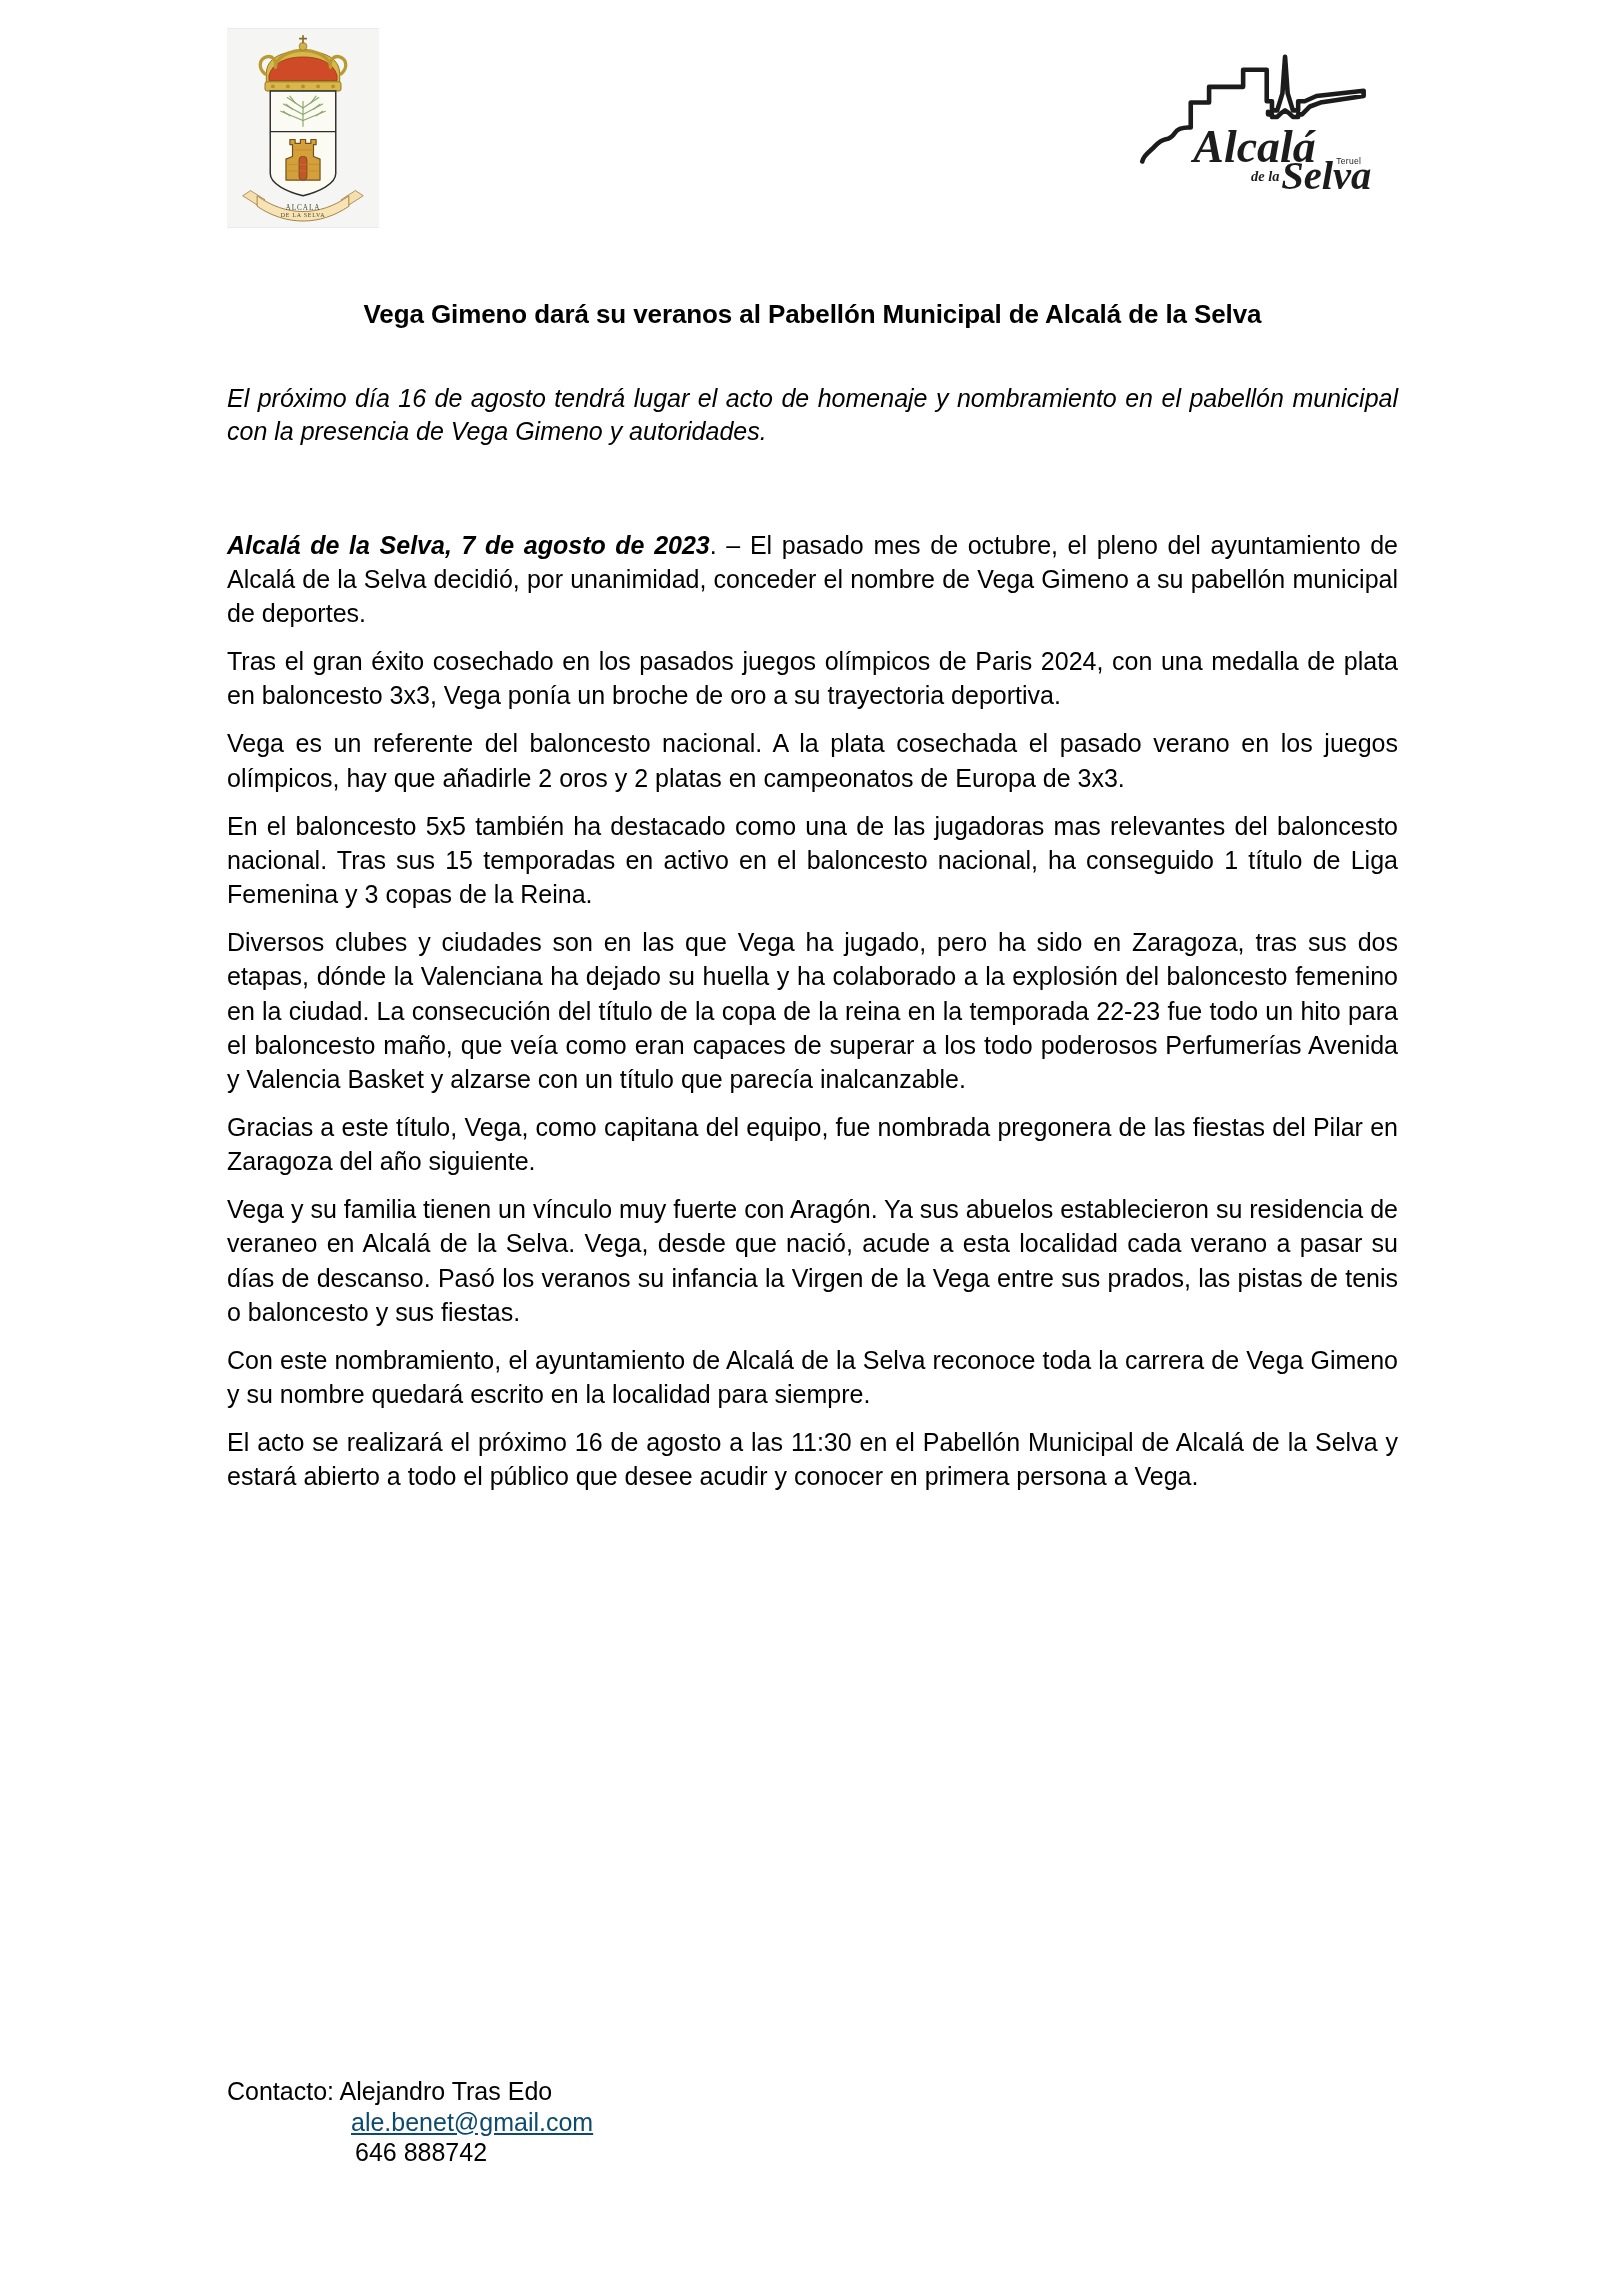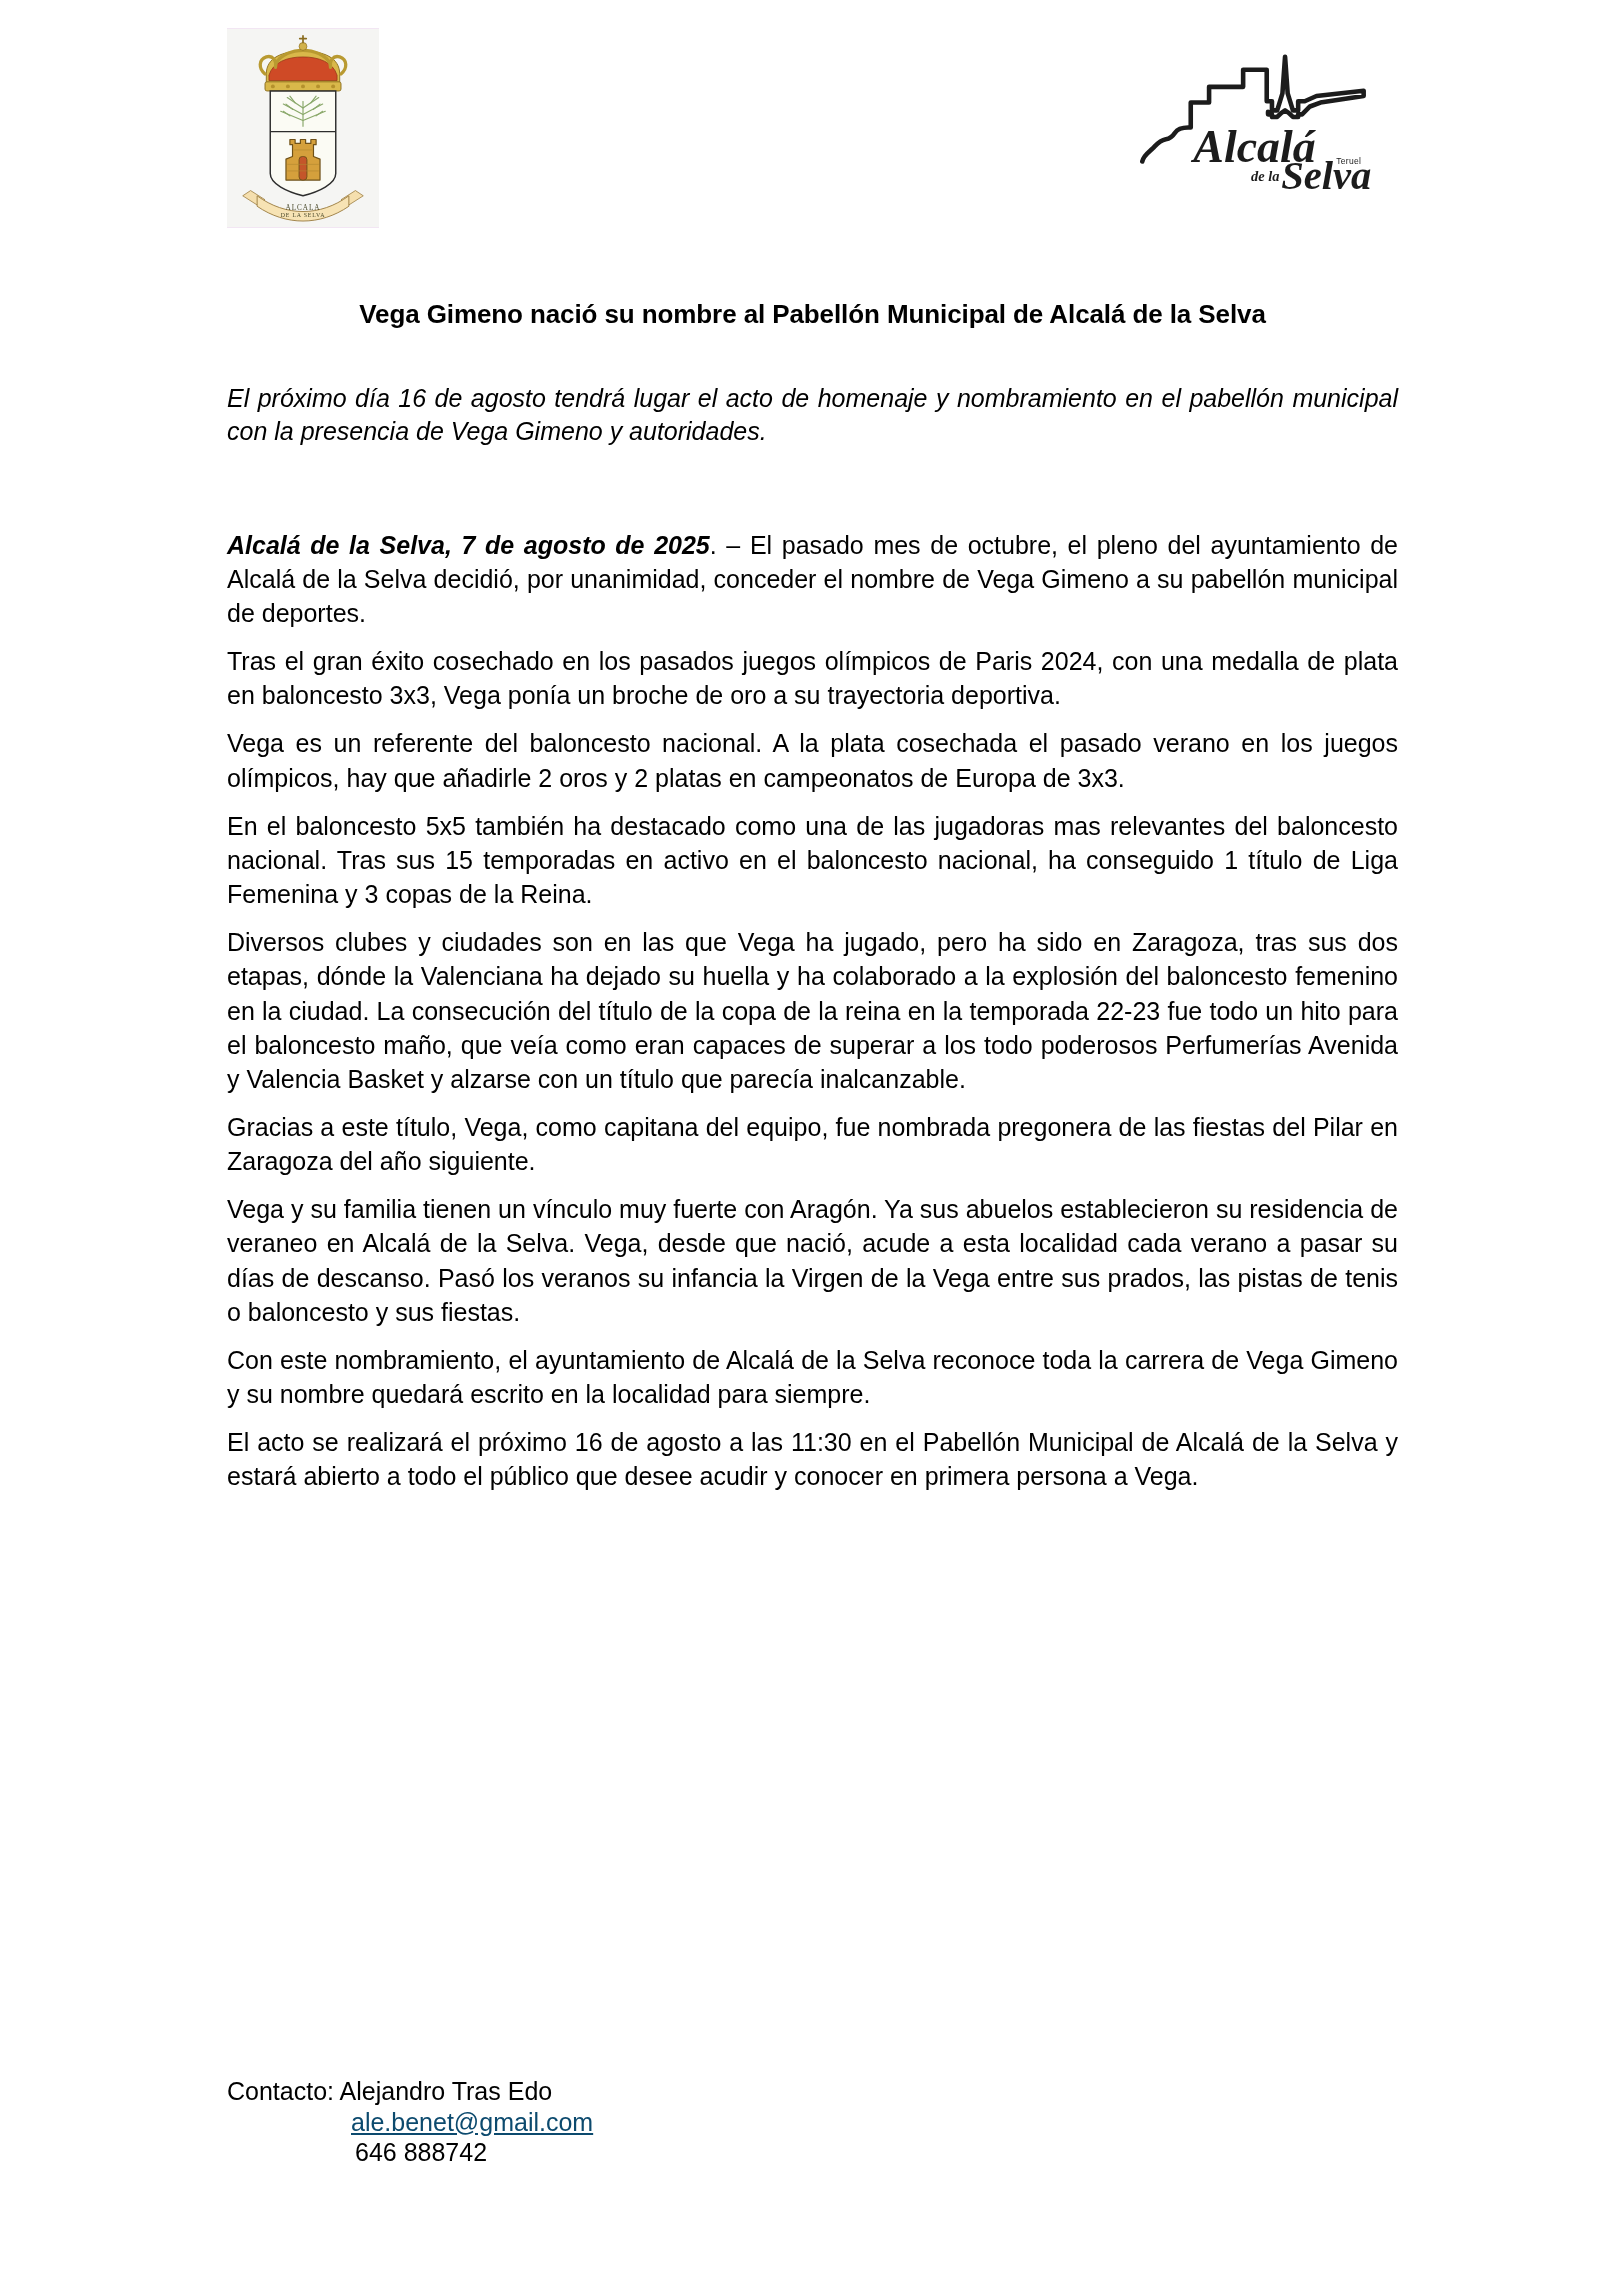--- a/index.html
+++ b/index.html
@@ -203,25 +203,25 @@
 
         <text x="246" y="238" font-family="'Liberation Serif', serif" font-size="62" font-style="italic" font-weight="bold" fill="#1c1c1c">Selva</text>
 
         <text x="330" y="200" font-family="'Liberation Sans', sans-serif" font-size="13" fill="#1c1c1c" letter-spacing="0.5">Teruel</text>
       </svg>
     </div>
   </div>
 
   <div class="content">
 
-    <h1 class="doc-title">Vega Gimeno nació su nombre al Pabellón Municipal de Alcalá de la Selva</h1>
+    <h1 class="doc-title">Vega Gimeno dará su veranos al Pabellón Municipal de Alcalá de la Selva</h1>
 
     <p class="lead">El próximo día 16 de agosto tendrá lugar el acto de homenaje y nombramiento en el pabellón municipal con la presencia de Vega Gimeno y autoridades.</p>
 
-    <p class="body-par"><span class="dateline">Alcalá de la Selva, 7 de agosto de 2025</span><span>. – El pasado mes de octubre, el pleno del ayuntamiento de Alcalá de la Selva decidió, por unanimidad, conceder el nombre de Vega Gimeno a su pabellón municipal de deportes.</span></p>
+    <p class="body-par"><span class="dateline">Alcalá de la Selva, 7 de agosto de 2023</span><span>. – El pasado mes de octubre, el pleno del ayuntamiento de Alcalá de la Selva decidió, por unanimidad, conceder el nombre de Vega Gimeno a su pabellón municipal de deportes.</span></p>
 
     <p class="body-par">Tras el gran éxito cosechado en los pasados juegos olímpicos de Paris 2024, con una medalla de plata en baloncesto 3x3, Vega ponía un broche de oro a su trayectoria deportiva.</p>
     <p class="body-par">Vega es un referente del baloncesto nacional. A la plata cosechada el pasado verano en los juegos olímpicos, hay que añadirle 2 oros y 2 platas en campeonatos de Europa de 3x3.</p>
     <p class="body-par">En el baloncesto 5x5 también ha destacado como una de las jugadoras mas relevantes del baloncesto nacional. Tras sus 15 temporadas en activo en el baloncesto nacional, ha conseguido 1 título de Liga Femenina y 3 copas de la Reina.</p>
     <p class="body-par">Diversos clubes y ciudades son en las que Vega ha jugado, pero ha sido en Zaragoza, tras sus dos etapas, dónde la Valenciana ha dejado su huella y ha colaborado a la explosión del baloncesto femenino en la ciudad. La consecución del título de la copa de la reina en la temporada 22-23 fue todo un hito para el baloncesto maño, que veía como eran capaces de superar a los todo poderosos Perfumerías Avenida y Valencia Basket y alzarse con un título que parecía inalcanzable.</p>
     <p class="body-par">Gracias a este título, Vega, como capitana del equipo, fue nombrada pregonera de las fiestas del Pilar en Zaragoza del año siguiente.</p>
     <p class="body-par">Vega y su familia tienen un vínculo muy fuerte con Aragón. Ya sus abuelos establecieron su residencia de veraneo en Alcalá de la Selva. Vega, desde que nació, acude a esta localidad cada verano a pasar su días de descanso. Pasó  los veranos su infancia la Virgen de la Vega entre sus prados, las pistas de tenis o baloncesto y sus fiestas.</p>
     <p class="body-par">Con este nombramiento, el ayuntamiento de Alcalá de la Selva reconoce toda la carrera de Vega Gimeno y su nombre quedará escrito en la localidad para siempre.</p>
     <p class="body-par">El acto se realizará el próximo 16 de agosto a las 11:30 en el Pabellón Municipal de Alcalá de la Selva y estará abierto a todo el público que desee acudir y conocer en primera persona a Vega.</p>
   </div>

